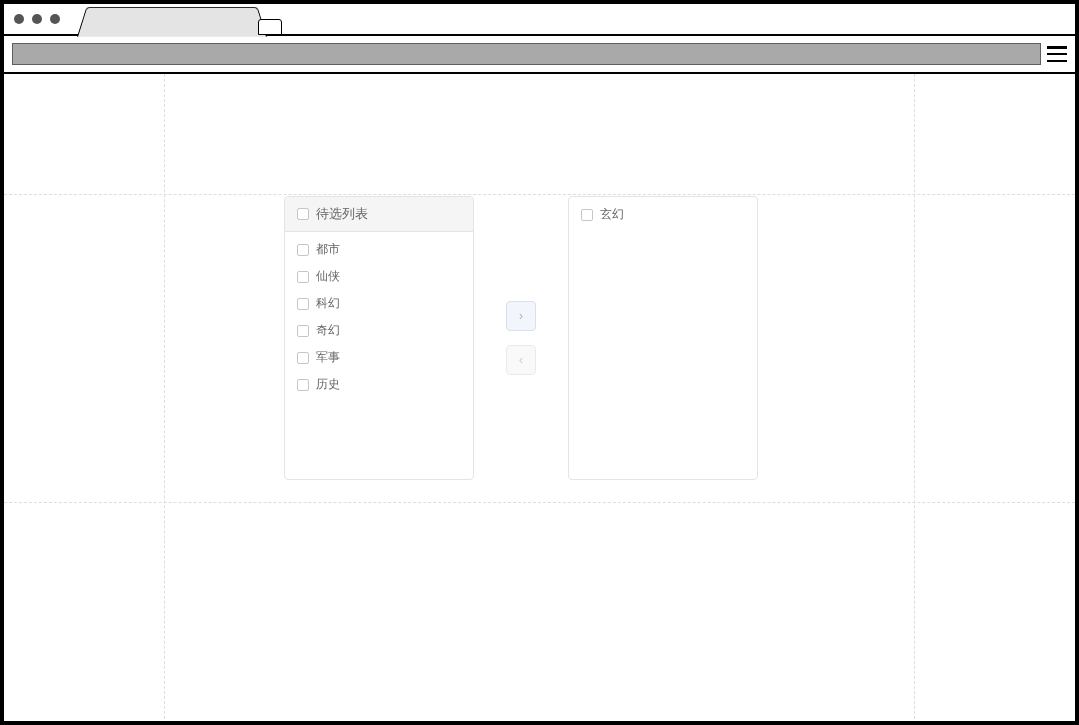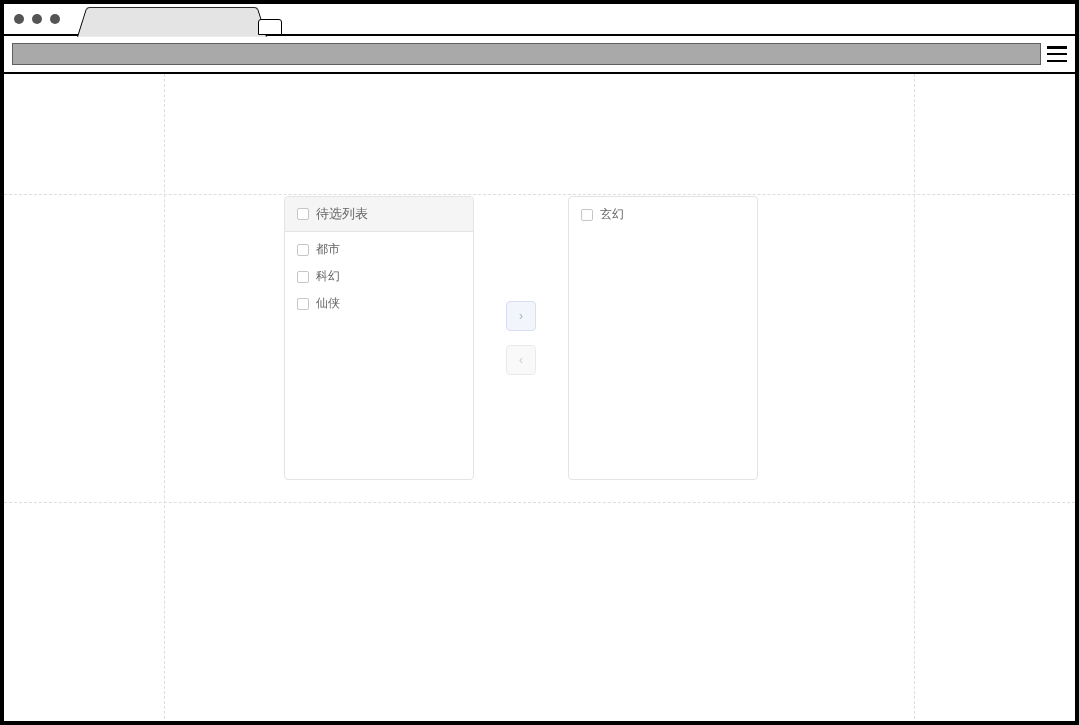--- a/index.html
+++ b/index.html
@@ -207,25 +207,37 @@
           <span class="checkbox"></span>
           <span>待选列表</span>
         </div>
         <div class="panel-body" id="source-body">
             <div class="item">
               <span class="checkbox"></span>
               <span>都市</span>
             </div>
             <div class="item">
               <span class="checkbox"></span>
+              <span>仙侠</span>
+            </div>
+            <div class="item">
+              <span class="checkbox"></span>
               <span>科幻</span>
             </div>
             <div class="item">
               <span class="checkbox"></span>
-              <span>仙侠</span>
+              <span>奇幻</span>
+            </div>
+            <div class="item">
+              <span class="checkbox"></span>
+              <span>军事</span>
+            </div>
+            <div class="item">
+              <span class="checkbox"></span>
+              <span>历史</span>
             </div>
           </div>
       </div>
 
       <div class="btn-col">
         <div class="tbtn">
           <span>›</span>
         </div>
         <div class="tbtn disabled">
           <span>‹</span>

